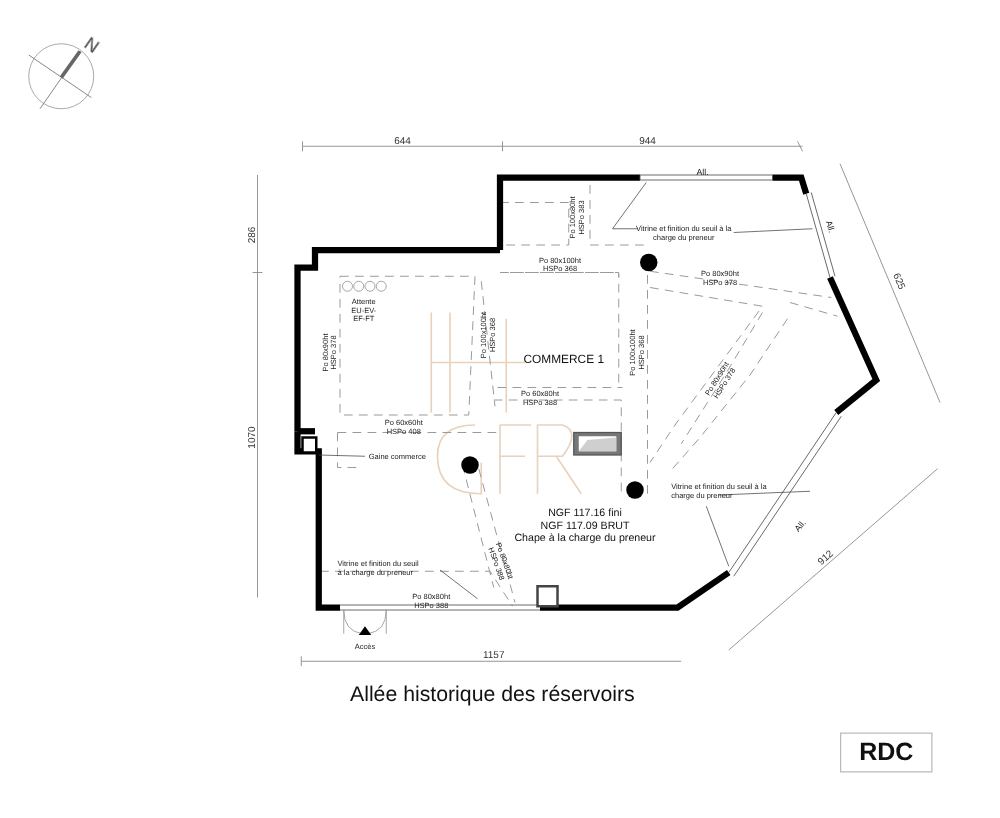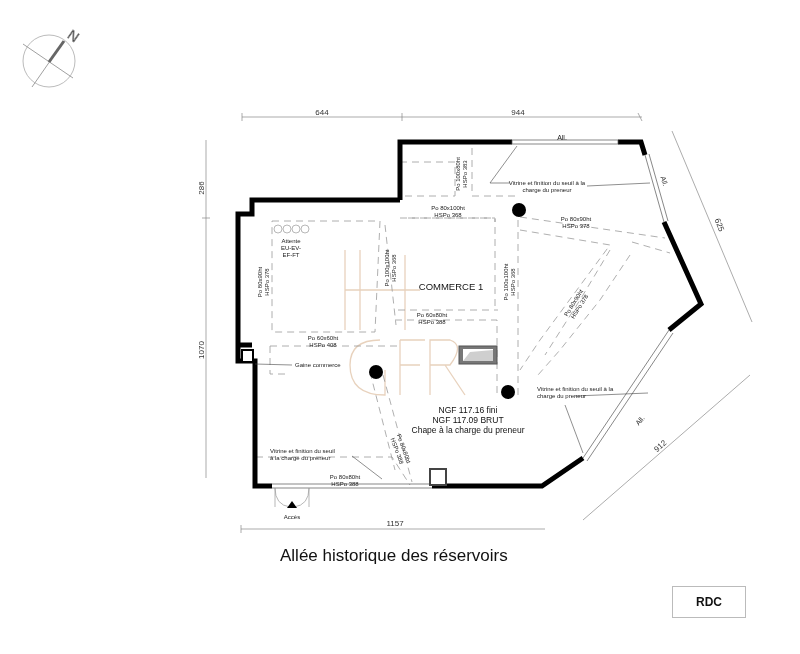--- a/index.html
+++ b/index.html
@@ -5,21 +5,21 @@
   html, body { margin:0; padding:0; background:#ffffff; }
   body { width:800px; height:654px; position:relative; overflow:hidden; font-family:"Liberation Sans", sans-serif; }
   svg { position:absolute; left:0; top:0; }
   .t { font-family:"Liberation Sans", sans-serif; fill:#222; }
   .tiny { font-size:6px; }
   .small { font-size:7px; }
   .dim { font-size:8px; fill:#333; }
   .room { font-size:9.5px; fill:#111; }
   .ngf { font-size:8.5px; fill:#111; }
   .street { font-size:17px; fill:#111; }
-  .rdc-box { position:absolute; left:672px; top:586px; width:74px; height:32px; border:1px solid #bbb; box-sizing:border-box; display:flex; align-items:center; justify-content:center; font-weight:bold; font-size:12px; color:#111; font-family:"Liberation Sans", sans-serif; background:#fff; }
+  .rdc-box { position:absolute; left:672px; top:586px; width:74px; height:32px; border:1px solid #bbb; box-sizing:border-box; display:flex; align-items:center; justify-content:center; font-weight:bold; font-size:20px; color:#111; font-family:"Liberation Sans", sans-serif; background:#fff; }
   .wall { fill:none; stroke:#000; stroke-width:5; stroke-linejoin:miter; }
   .dash { fill:none; stroke:#9a9a9a; stroke-width:0.8; stroke-dasharray:7 5; }
   .dimline { stroke:#888; stroke-width:0.7; fill:none; }
   .glass { fill:none; stroke:#555; stroke-width:0.7; }
   .lead { stroke:#444; stroke-width:0.6; fill:none; }
   .ghost { fill:none; stroke:#e8d2bd; stroke-width:1.3; }
 </style>
 </head>
 <body>
 

